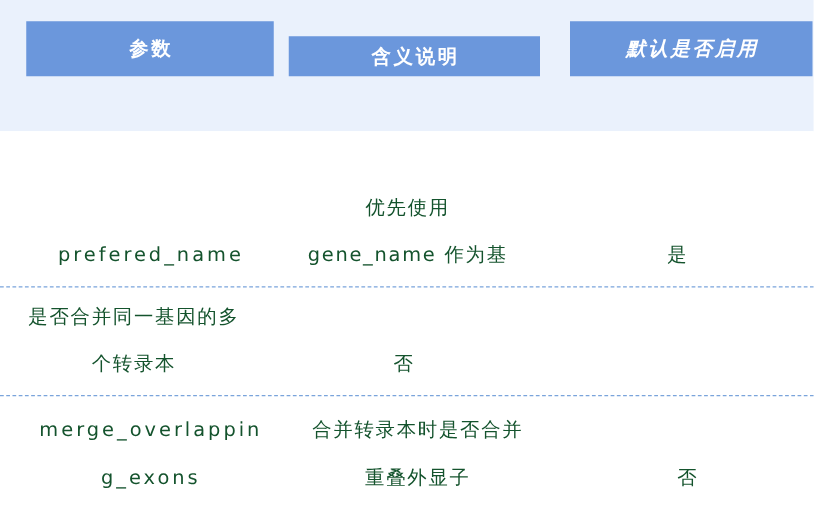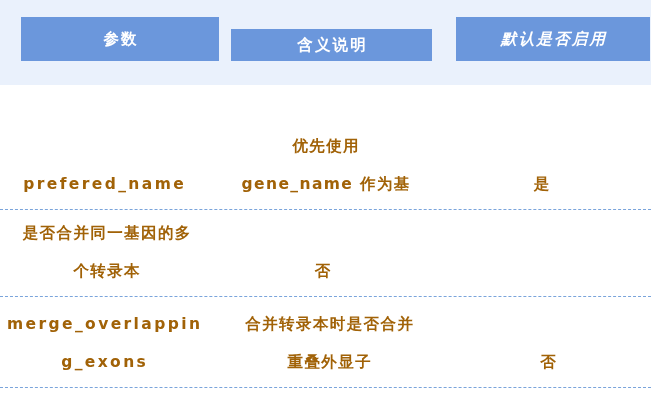--- a/index.html
+++ b/index.html
@@ -16,21 +16,21 @@
 
   .table-wrap {
     width: 651px;
     height: 404px;
     position: relative;
     background: #ffffff;
   }
 
   
   .thead {
-    height: 85px;
+    height: 105px;
     background: #eaf1fc;
     position: relative;
   }
   .thead-inner {
     position: absolute;
     left: 0;
     top: 17px;
     width: 651px;
     height: 44px;
     display: flex;
@@ -64,31 +64,32 @@
     border-bottom: 1px dashed #7aa4db;
     box-sizing: border-box;
   }
   .tr-1 { height: 125px; }
   .tr-2 { height: 87px; }
   .tr-3 { height: 91px; gap: 16px; }
 
   .td {
     box-sizing: border-box;
     text-align: center;
-    color: #a16207;
+    color: #14532d;
     font-size: 15.5px;
-    font-weight: bold;
+    font-weight: normal;
     line-height: 38px;
     padding-bottom: 6px;
     white-space: nowrap;
   }
   .td-param {
     width: 219px;
     letter-spacing: 2.4px;
     text-indent: 2.4px;
+    padding-left: 16px;
   }
   .td-desc {
     width: 213px;
     letter-spacing: 1.4px;
     text-indent: 1.4px;
     white-space: normal;
   }
   .td-default {
     width: 219px;
     letter-spacing: 1.6px;

